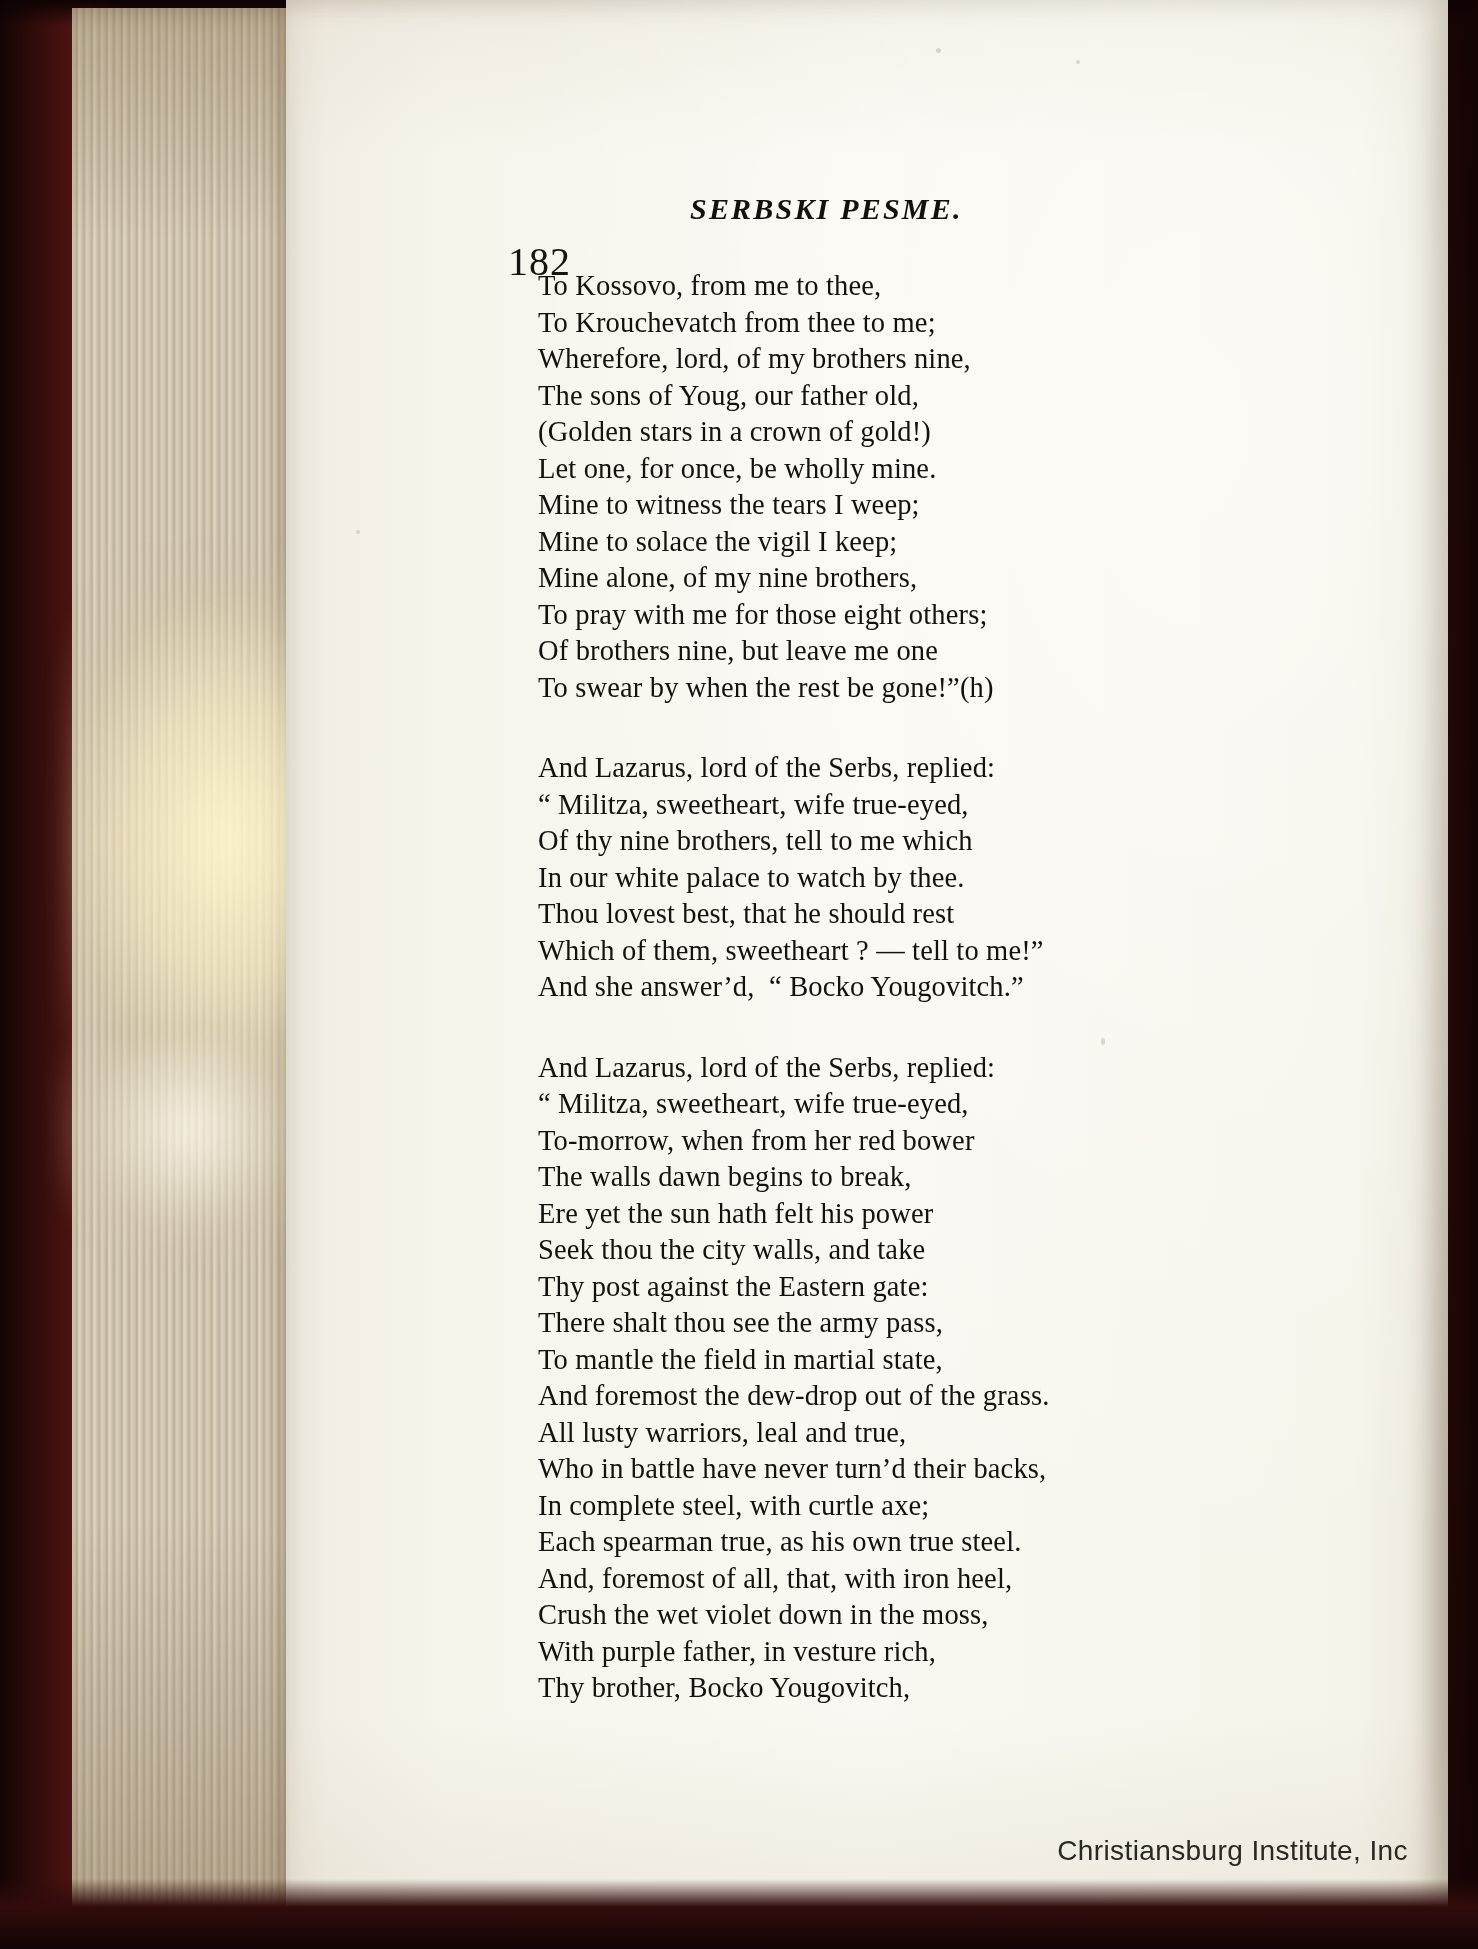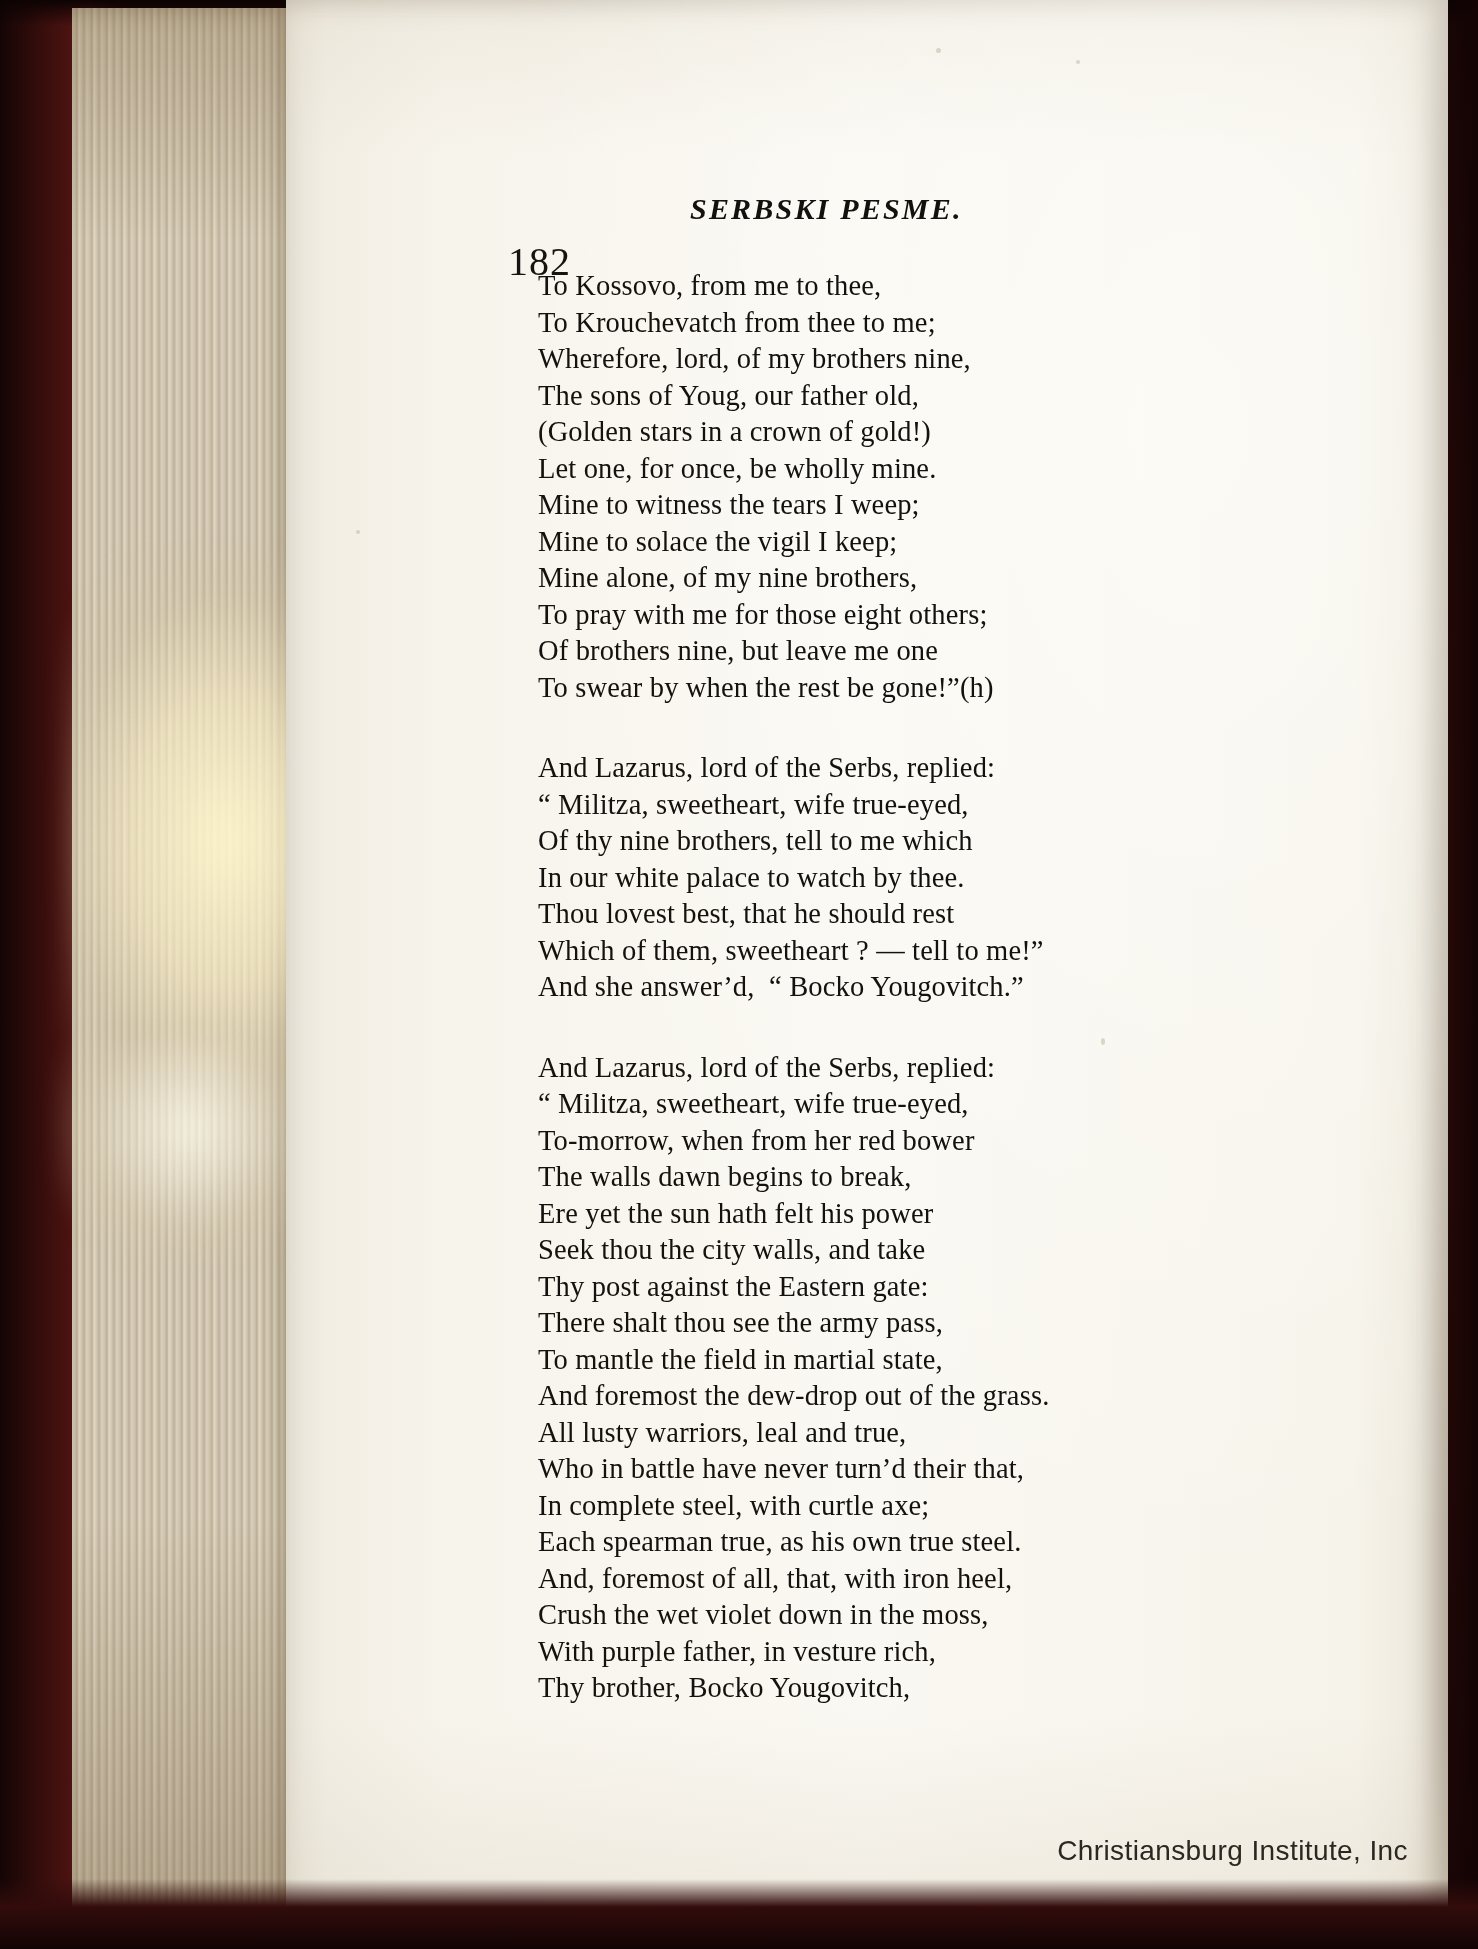--- a/index.html
+++ b/index.html
@@ -206,21 +206,21 @@
             <div class="line">“ Militza, sweetheart, wife true-eyed,</div>
             <div class="line">To-morrow, when from her red bower</div>
             <div class="line">The walls dawn begins to break,</div>
             <div class="line">Ere yet the sun hath felt his power</div>
             <div class="line">Seek thou the city walls, and take</div>
             <div class="line">Thy post against the Eastern gate:</div>
             <div class="line">There shalt thou see the army pass,</div>
             <div class="line">To mantle the field in martial state,</div>
             <div class="line">And foremost the dew-drop out of the grass.</div>
             <div class="line">All lusty warriors, leal and true,</div>
-            <div class="line">Who in battle have never turn’d their that,</div>
+            <div class="line">Who in battle have never turn’d their backs,</div>
             <div class="line">In complete steel, with curtle axe;</div>
             <div class="line">Each spearman true, as his own true steel.</div>
             <div class="line">And, foremost of all, that, with iron heel,</div>
             <div class="line">Crush the wet violet down in the moss,</div>
             <div class="line">With purple father, in vesture rich,</div>
             <div class="line">Thy brother, Bocko Yougovitch,</div>
           </div>
         </div>
 
       <div class="watermark">Christiansburg Institute, Inc</div>

